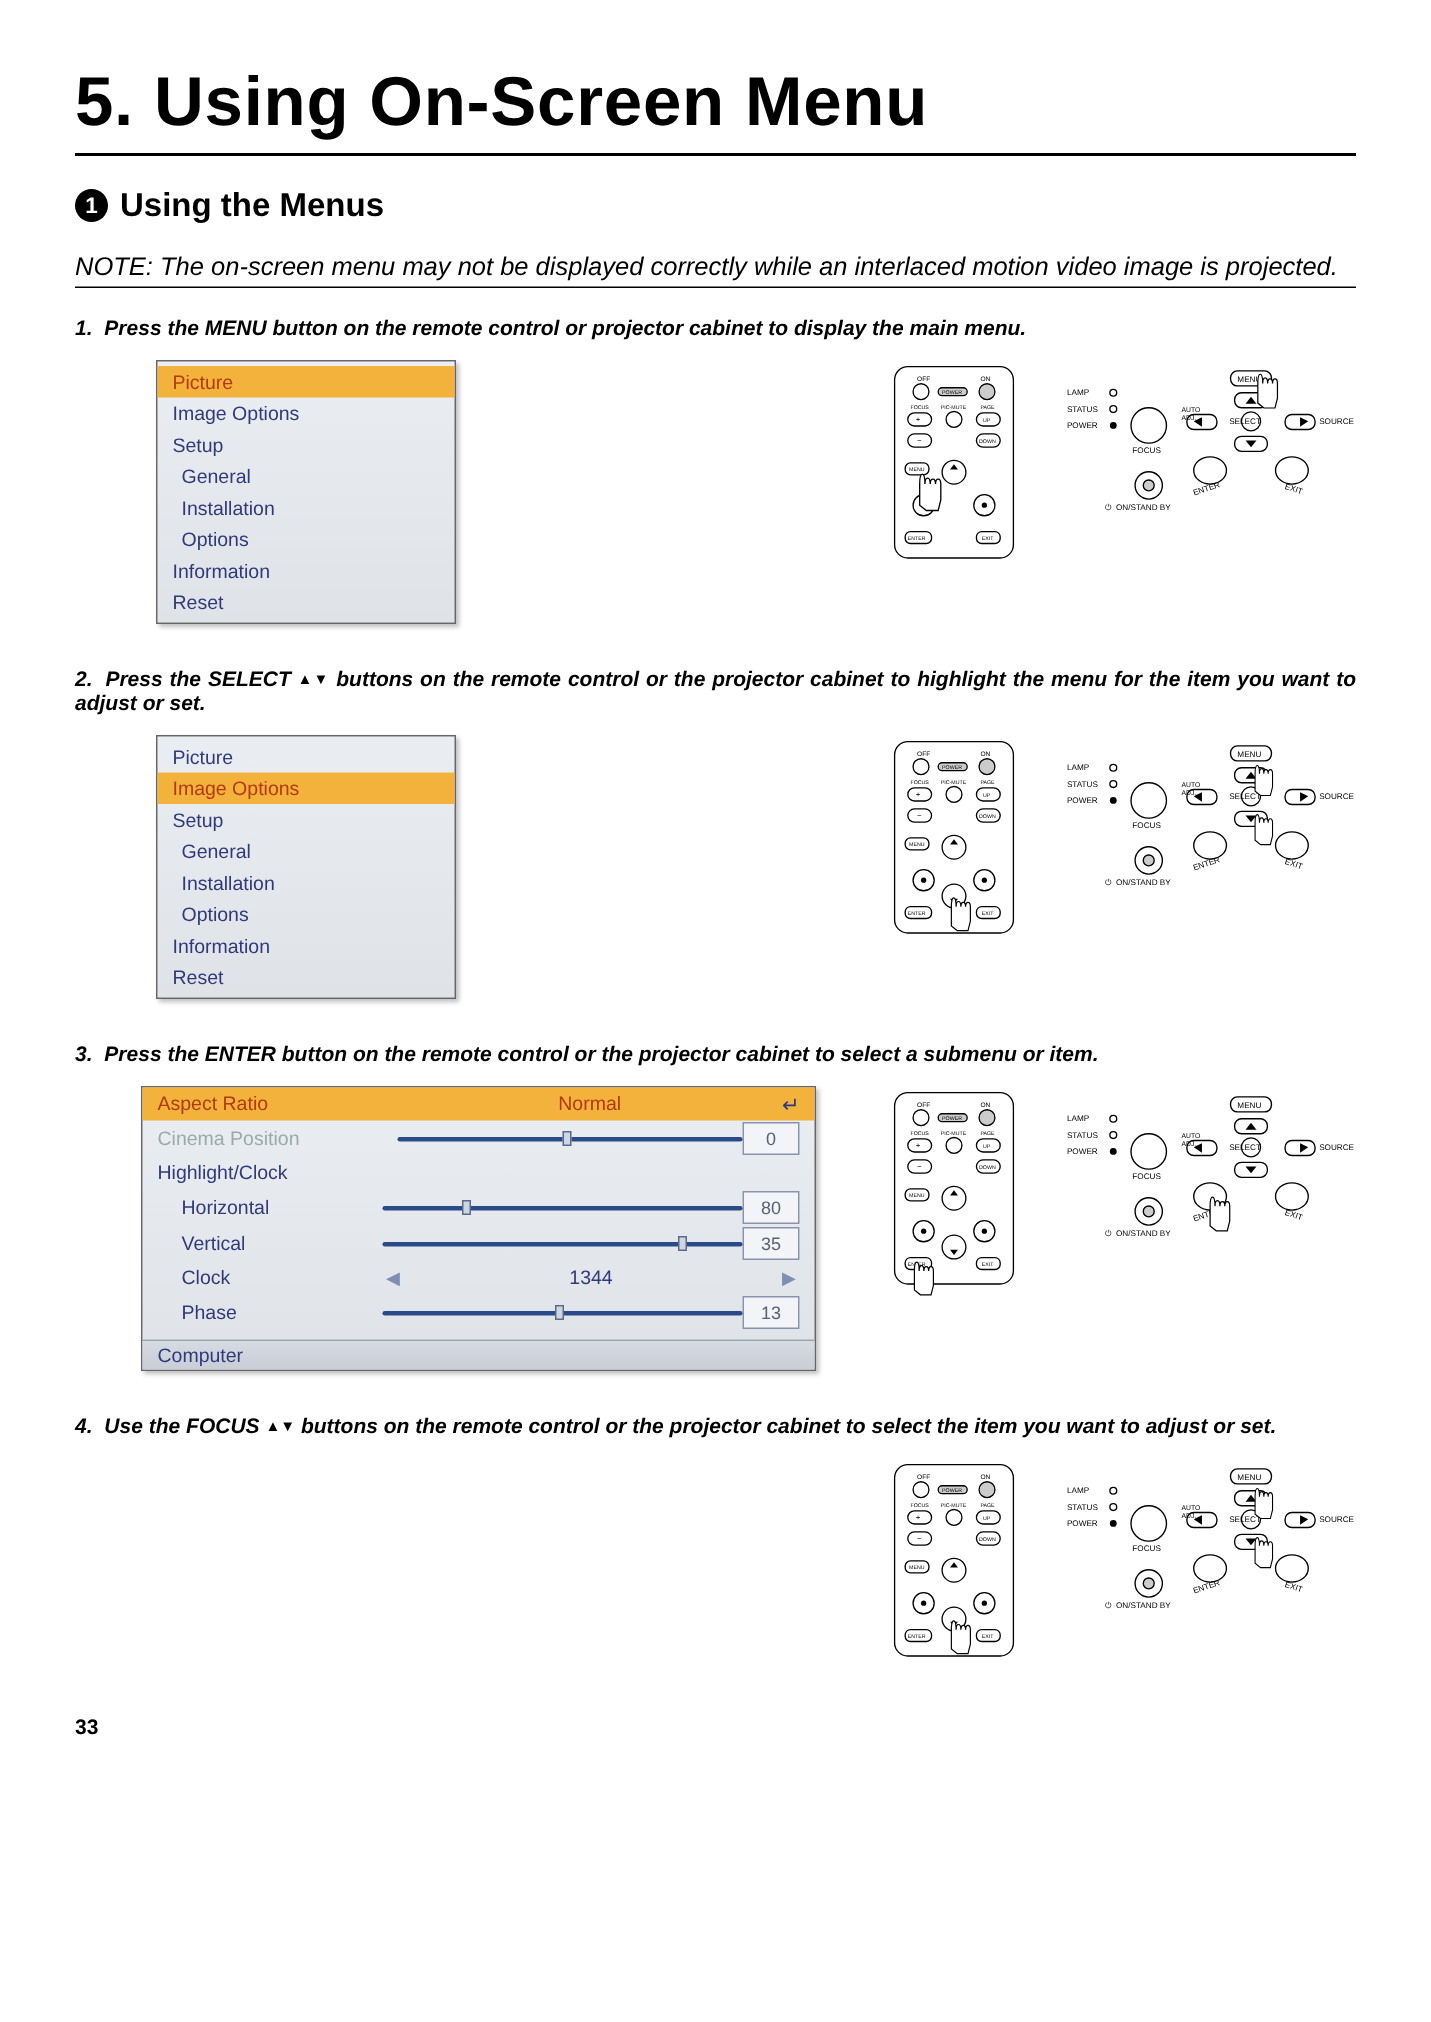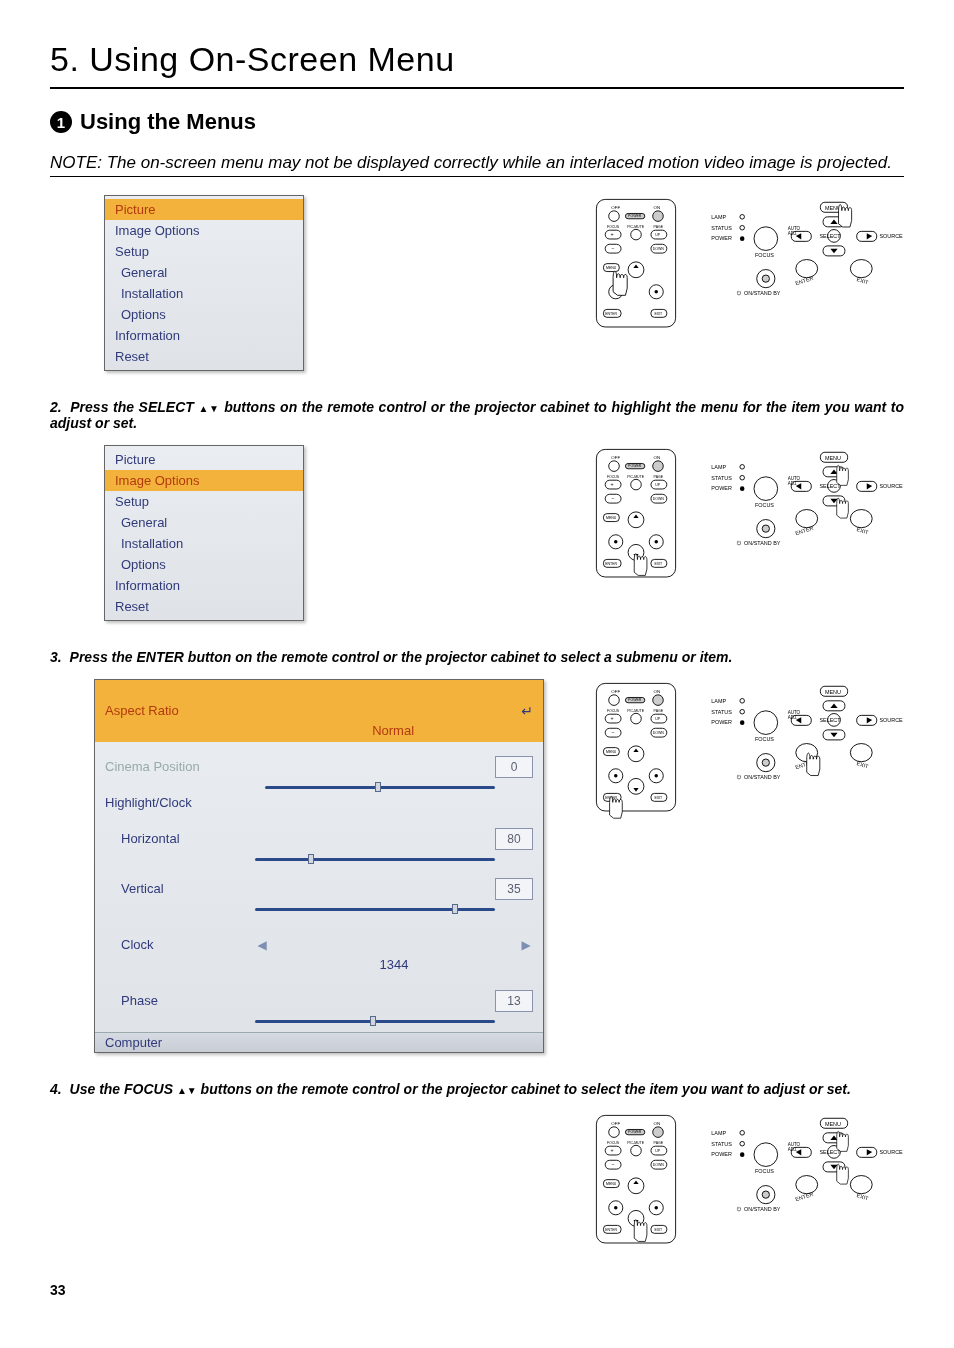--- a/index.html
+++ b/index.html
@@ -11,22 +11,22 @@
     background: #fff;
   }
   .page {
     width: 954px;
     margin: 0 auto;
     padding: 40px 50px 30px 50px;
     position: relative;
   }
   .main-title {
     font-family: Arial, Helvetica, sans-serif;
-    font-size: 34px;
-    font-weight: 400;
+    font-size: 46px;
+    font-weight: 700;
     letter-spacing: 0.5px;
     margin: 0 0 8px 0;
   }
   .hr-thick {
     border: none;
     border-top: 2px solid #000;
     margin: 0 0 20px 0;
   }
   .section-title {
     font-size: 22px;
@@ -132,21 +132,21 @@
   .sub-row {
     display: flex;
     align-items: center;
     padding: 1px 10px;
     line-height: 20px;
   }
   .sub-row.highlight { background: #f3b23c; color: #b33a0f; }
   .sub-row.sub { padding-left: 26px; }
   .sub-row.dim { color: #9aa; }
   .sub-label { width: 160px; }
-  .sub-val-cell { flex: 1; display:flex; align-items:flex-end; justify-content:center; gap:6px;margin-top:40px; }
+  .sub-val-cell { flex: 1; display:flex; align-items:flex-end; justify-content:center; gap:6px; }
   .ret-icon { font-size: 14px; color:#303a7a; margin-left:auto; }
   .slider { flex:1; height:8px; position:relative; }
   .slider .track { position:absolute; left:0; right:0; top:3px; height:3px; background:#2a4a8a; border-radius:2px; }
   .slider .handle { position:absolute; top:-1px; width:6px; height:10px; background:#cfd6e0; border:1px solid #5a6a8a; }
   .val-box { border:1px solid #8a93ad; background:#f2f4f8; color:#5a6070; width:38px; text-align:center; font-size:12px; }
   .sm-arrow { color:#7d8fb3; font-size:12px; width:14px; text-align:center; }
   .footer-bar {
     border-top:1px solid #9aa;
     background:linear-gradient(#d6dae2,#c8cdd6);
     padding:2px 10px;
@@ -168,20 +168,24 @@
   <h1 class="main-title">5. Using On-Screen Menu</h1>
   <hr class="hr-thick">
 
   <div class="section-title">
     <span class="circled-num">1</span>
     <span>Using the Menus</span>
   </div>
 
   <div class="note-line">NOTE: The on-screen menu may not be displayed correctly while an interlaced motion video image is projected.</div>
 
+  <p class="step">
+    <span class="num">1.</span>
+    <span class="body">Press the MENU button on the remote control or projector cabinet to display the main menu.</span>
+  </p>
 
   <div class="row">
     <div style="width:30px"></div>
     <div class="menu-box">
       <div class="menu-item highlight">Picture</div>
       <div class="menu-item">Image Options</div>
       <div class="menu-item">Setup</div>
       <div class="menu-item sub">General</div>
       <div class="menu-item sub">Installation</div>
       <div class="menu-item sub">Options</div>

